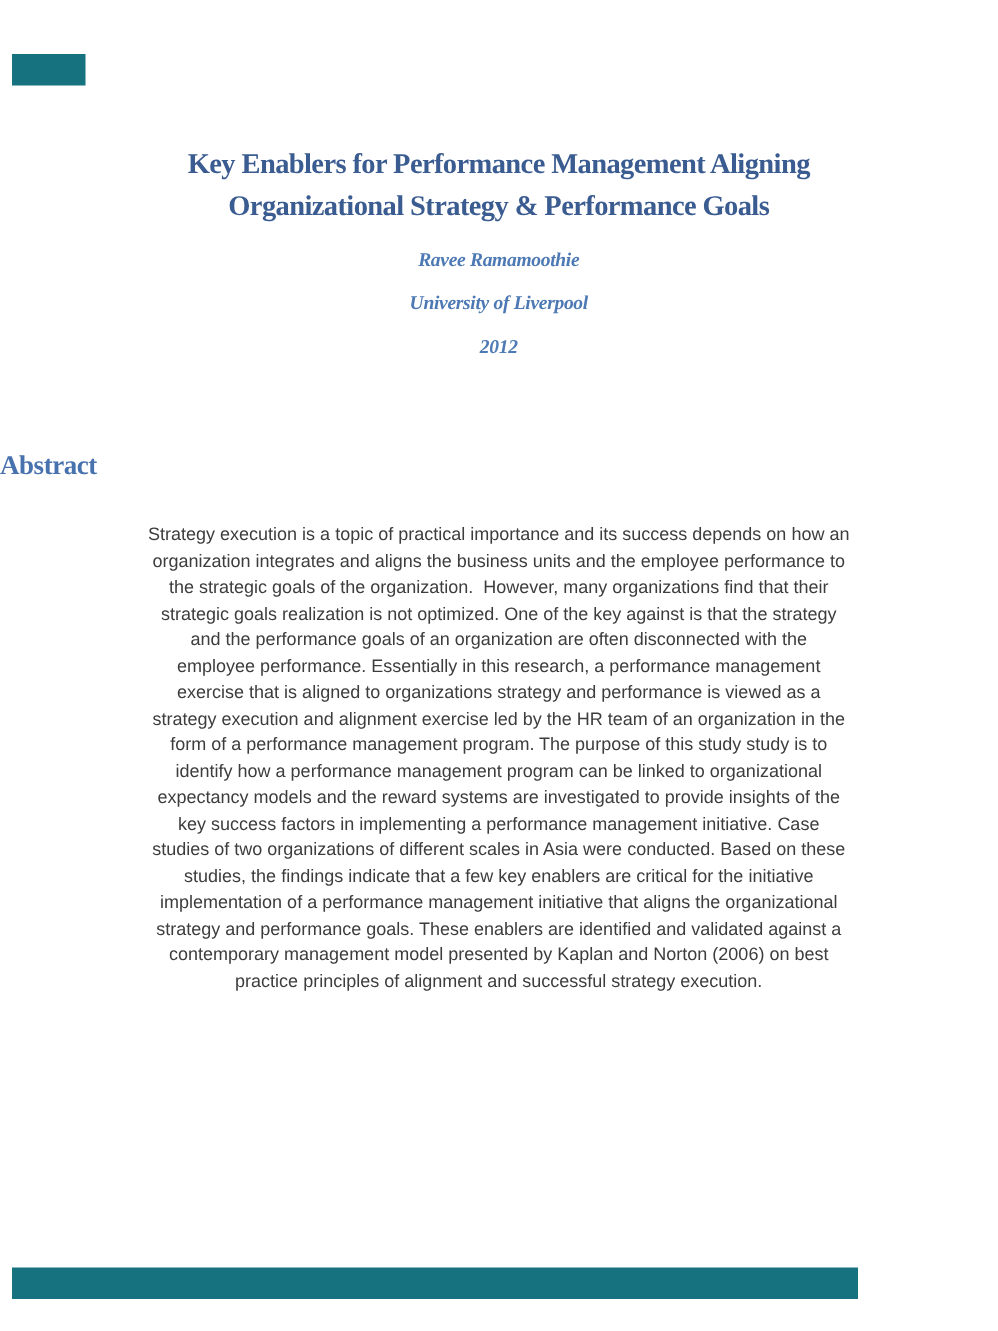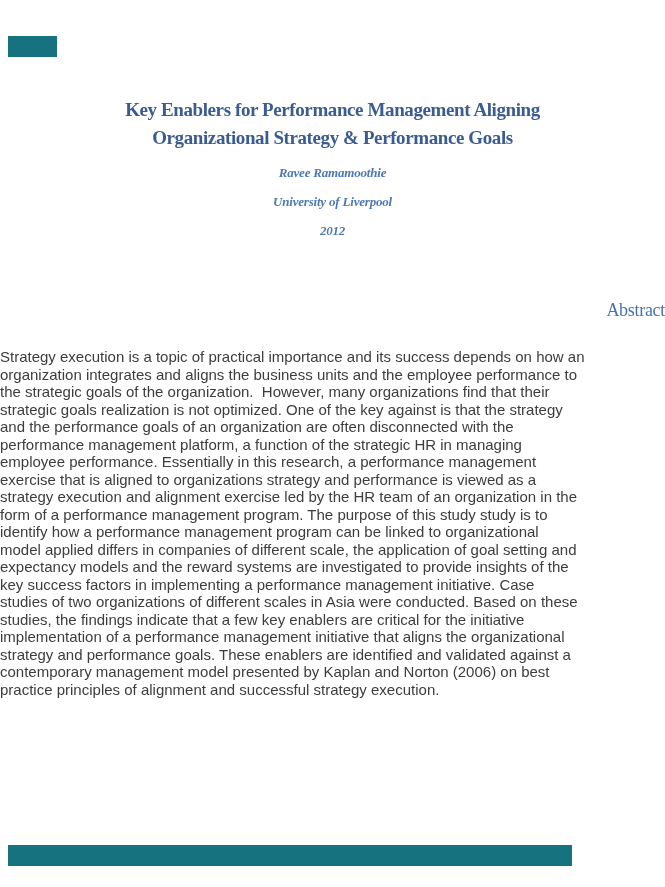--- a/index.html
+++ b/index.html
@@ -43,31 +43,32 @@
     font-size: 13px;
     letter-spacing: -0.2px;
     line-height: 14px;
     color: #4d79b4;
   }
   .byline-block .line { margin-bottom: 15px; }
 
   .abstract-heading {
     position: absolute;
     left: 0; right: 0; top: 300px;
-    text-align: right;
+    text-align: left;
     font-family: "Liberation Serif", serif;
-    font-weight: normal;
+    font-weight: bold;
     font-size: 18px;
     letter-spacing: -0.3px;
     color: #4872ad;
   }
   .abstract-body {
     position: absolute;
     left: 0; right: 0; top: 348px;
-    font-size: 15px;
+    text-align: center;
+    font-size: 12px;
     line-height: 17.5px;
     color: #3d3d3d;
   }
   .abstract-body .line {
     white-space: pre;
   }
 </style>
 </head>
 <body>
 
@@ -87,27 +88,25 @@
   </div>
 
   <div class="abstract-heading">Abstract</div>
 
   <div class="abstract-body">
     <div class="line">Strategy execution is a topic of practical importance and its success depends on how an</div>
     <div class="line">organization integrates and aligns the business units and the employee performance to</div>
     <div class="line">the strategic goals of the organization.  However, many organizations find that their</div>
     <div class="line">strategic goals realization is not optimized. One of the key against is that the strategy</div>
     <div class="line">and the performance goals of an organization are often disconnected with the</div>
-    <div class="line">performance management platform, a function of the strategic HR in managing</div>
     <div class="line">employee performance. Essentially in this research, a performance management</div>
     <div class="line">exercise that is aligned to organizations strategy and performance is viewed as a</div>
     <div class="line">strategy execution and alignment exercise led by the HR team of an organization in the</div>
     <div class="line">form of a performance management program. The purpose of this study study is to</div>
     <div class="line">identify how a performance management program can be linked to organizational</div>
-    <div class="line">model applied differs in companies of different scale, the application of goal setting and</div>
     <div class="line">expectancy models and the reward systems are investigated to provide insights of the</div>
     <div class="line">key success factors in implementing a performance management initiative. Case</div>
     <div class="line">studies of two organizations of different scales in Asia were conducted. Based on these</div>
     <div class="line">studies, the findings indicate that a few key enablers are critical for the initiative</div>
     <div class="line">implementation of a performance management initiative that aligns the organizational</div>
     <div class="line">strategy and performance goals. These enablers are identified and validated against a</div>
     <div class="line">contemporary management model presented by Kaplan and Norton (2006) on best</div>
     <div class="line">practice principles of alignment and successful strategy execution.</div>
   </div>
 

